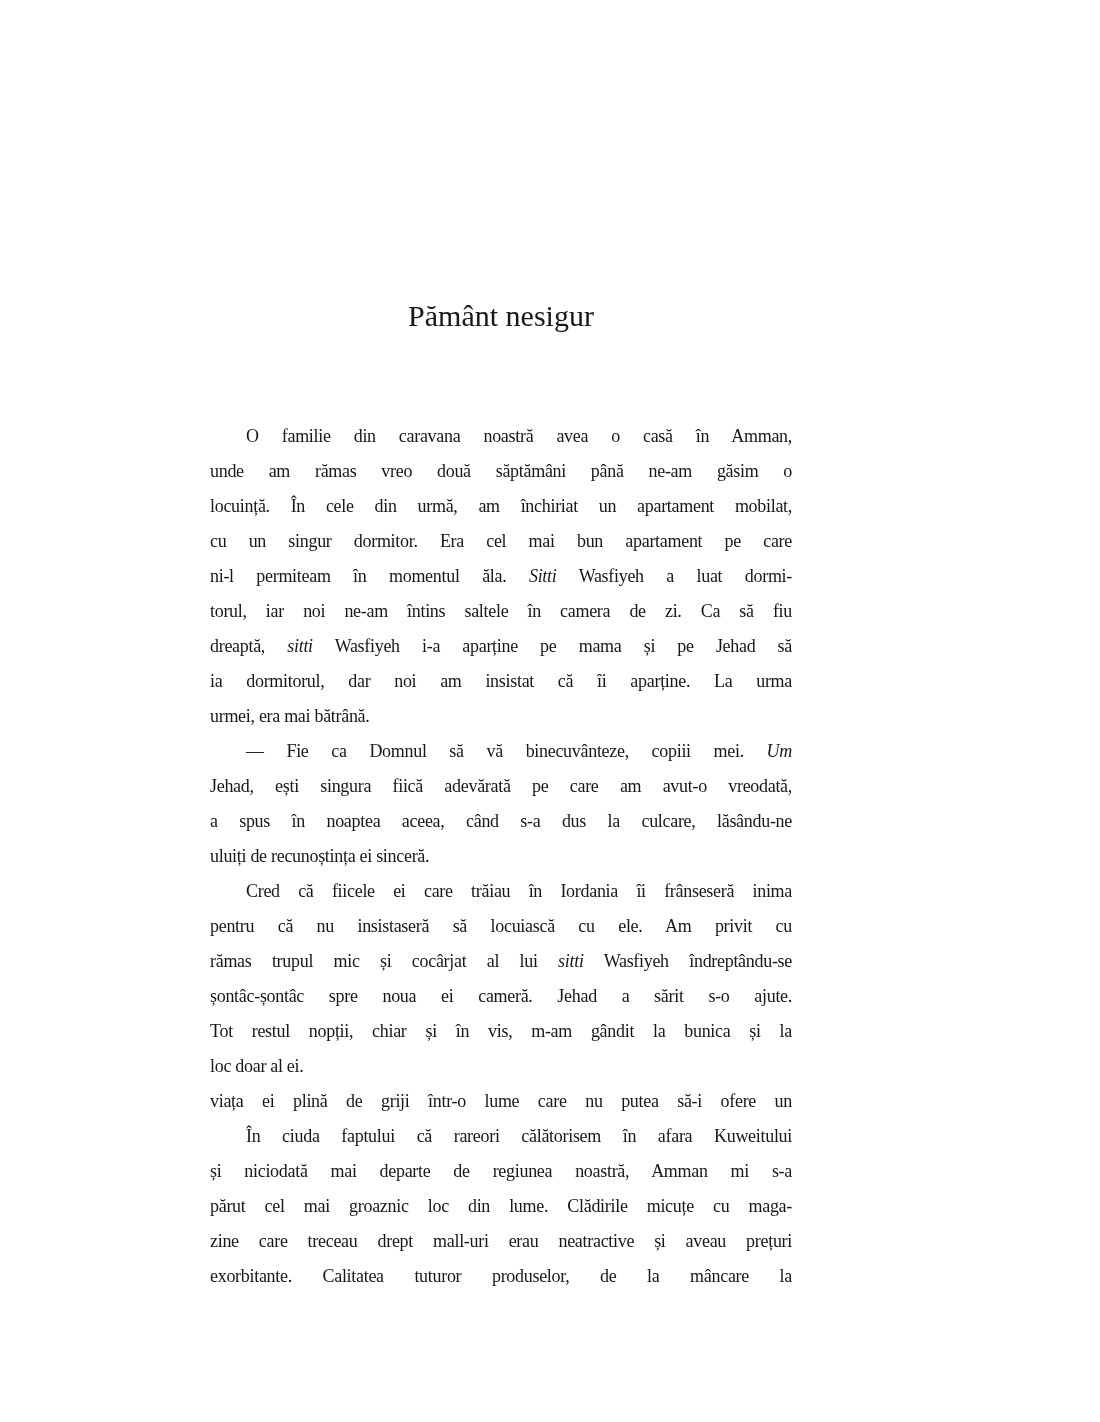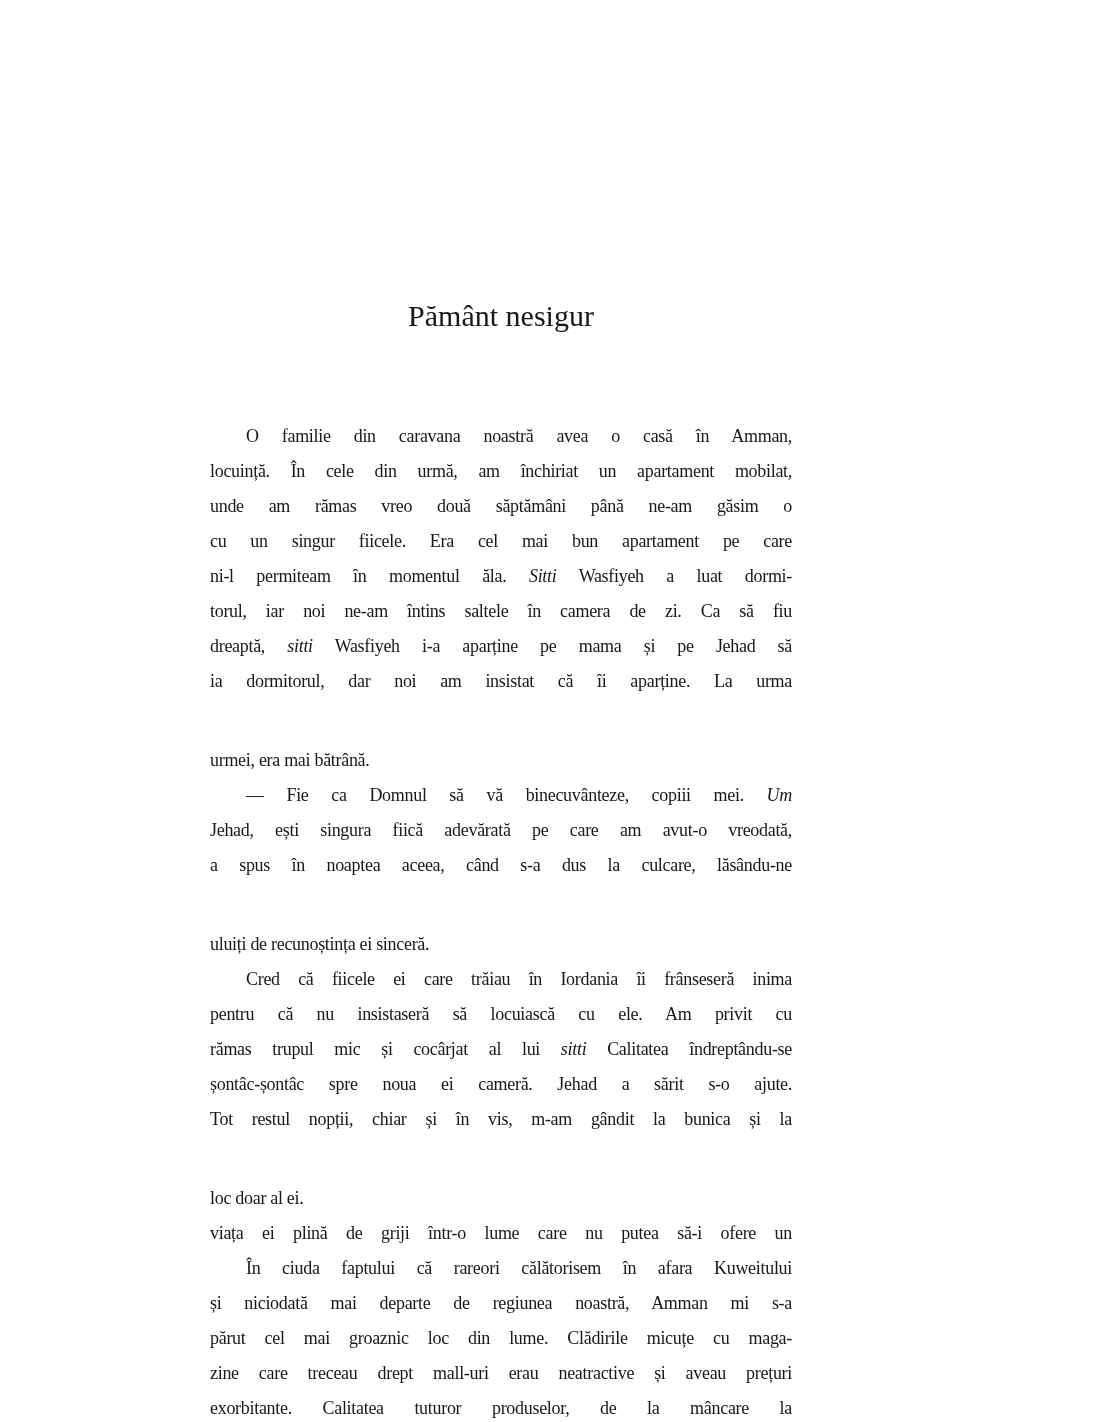--- a/index.html
+++ b/index.html
@@ -37,53 +37,52 @@
   }
   .line {
     text-align: justify;
     text-align-last: justify;
   }
   .line.indent {
     text-indent: 36px;
   }
   .line.last {
     text-align-last: left;
-    margin-top: 44px;
   }
   .run.italic {
     font-style: italic;
   }
 </style>
 </head>
 <body>
 
 <div class="page">
   <h1 class="chapter-title">Pământ nesigur</h1>
   <div class="body-text">
       <div class="paragraph">
         <div class="line indent"><span class="run">O familie din caravana noastră avea o casă în Amman,</span></div>
+        <div class="line"><span class="run">unde am rămas vreo două săptămâni până ne-am găsim o</span></div>
         <div class="line"><span class="run">locuință. În cele din urmă, am închiriat un apartament mobilat,</span></div>
-        <div class="line"><span class="run">unde am rămas vreo două săptămâni până ne-am găsim o</span></div>
-        <div class="line"><span class="run">cu un singur fiicele. Era cel mai bun apartament pe care</span></div>
+        <div class="line"><span class="run">cu un singur dormitor. Era cel mai bun apartament pe care</span></div>
         <div class="line"><span class="run">ni-l permiteam în momentul ăla. </span><span class="run italic">Sitti</span><span class="run"> Wasfiyeh a luat dormi-</span></div>
         <div class="line"><span class="run">torul, iar noi ne-am întins saltele în camera de zi. Ca să fiu</span></div>
         <div class="line"><span class="run">dreaptă, </span><span class="run italic">sitti</span><span class="run"> Wasfiyeh i-a aparține pe mama și pe Jehad să</span></div>
         <div class="line"><span class="run">ia dormitorul, dar noi am insistat că îi aparține. La urma</span></div>
         <div class="line last"><span class="run">urmei, era mai bătrână.</span></div>
       </div>
       <div class="paragraph">
         <div class="line indent"><span class="run">— Fie ca Domnul să vă binecuvânteze, copiii mei. </span><span class="run italic">Um</span></div>
         <div class="line"><span class="run">Jehad, ești singura fiică adevărată pe care am avut-o vreodată,</span></div>
         <div class="line"><span class="run">a spus în noaptea aceea, când s-a dus la culcare, lăsându-ne</span></div>
         <div class="line last"><span class="run">uluiți de recunoștința ei sinceră.</span></div>
       </div>
       <div class="paragraph">
         <div class="line indent"><span class="run">Cred că fiicele ei care trăiau în Iordania îi frânseseră inima</span></div>
         <div class="line"><span class="run">pentru că nu insistaseră să locuiască cu ele. Am privit cu</span></div>
-        <div class="line"><span class="run">rămas trupul mic și cocârjat al lui </span><span class="run italic">sitti</span><span class="run"> Calitatea îndreptându-se</span></div>
+        <div class="line"><span class="run">rămas trupul mic și cocârjat al lui </span><span class="run italic">sitti</span><span class="run"> Wasfiyeh îndreptându-se</span></div>
         <div class="line"><span class="run">șontâc-șontâc spre noua ei cameră. Jehad a sărit s-o ajute.</span></div>
         <div class="line"><span class="run">Tot restul nopții, chiar și în vis, m-am gândit la bunica și la</span></div>
         <div class="line last"><span class="run">loc doar al ei.</span></div>
         <div class="line"><span class="run">viața ei plină de griji într-o lume care nu putea să-i ofere un</span></div>
       </div>
       <div class="paragraph">
         <div class="line indent"><span class="run">În ciuda faptului că rareori călătorisem în afara Kuweitului</span></div>
         <div class="line"><span class="run">și niciodată mai departe de regiunea noastră, Amman mi s-a</span></div>
         <div class="line"><span class="run">părut cel mai groaznic loc din lume. Clădirile micuțe cu maga-</span></div>
         <div class="line"><span class="run">zine care treceau drept mall-uri erau neatractive și aveau prețuri</span></div>

